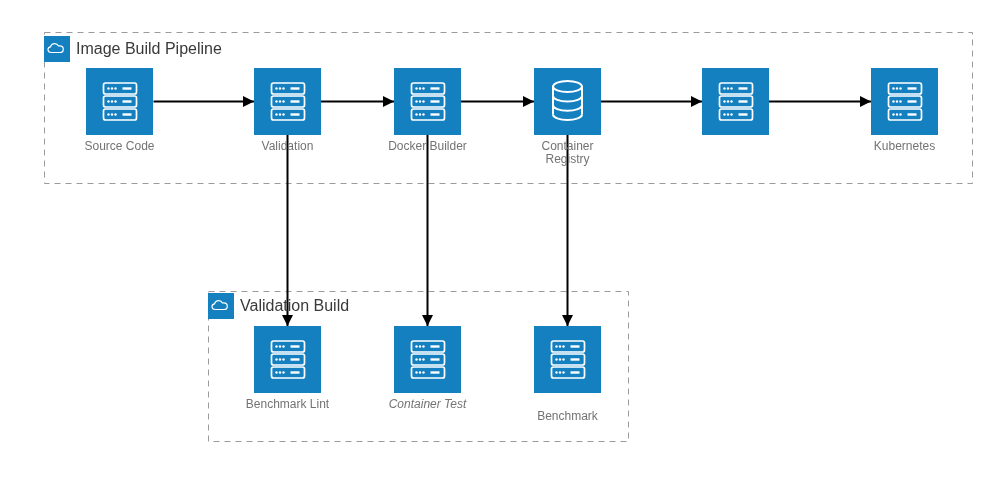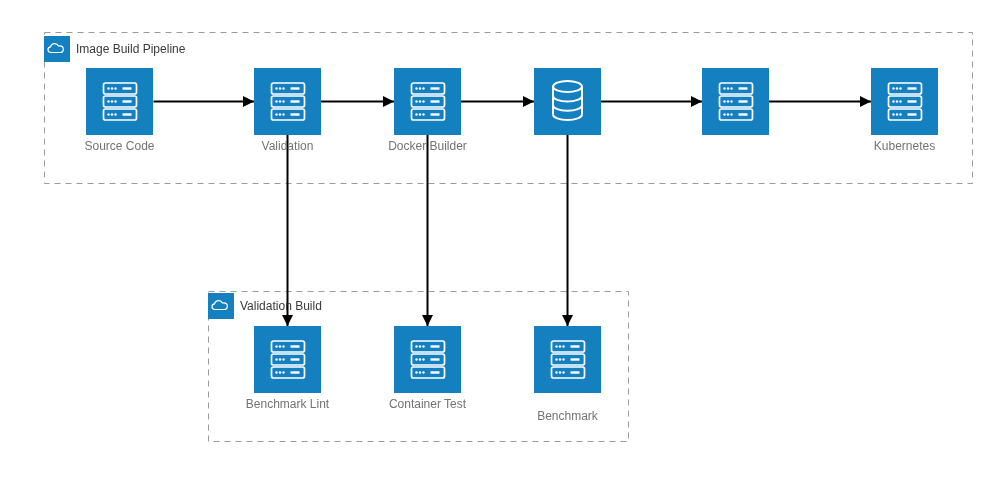--- a/index.html
+++ b/index.html
@@ -30,21 +30,21 @@
   .badge {
     position: absolute;
     width: 26px; height: 26px;
     background: #1480c0;
     display: flex;
     align-items: center;
     justify-content: center;
   }
   .group-label {
     position: absolute;
-    font-size: 12px;
+    font-size: 16px;
     color: #3a3a3a;
     line-height: 14px;
     white-space: nowrap;
   }
   .node {
     position: absolute;
     width: 67px; height: 67px;
     background: #1480c0;
     display: flex;
     align-items: center;
@@ -161,20 +161,21 @@
         <use href="#sym-rack"></use>
       </svg>
   </div>
   <div class="node-label" style="left:382.5px; top:140px;">Docker Builder</div>
 
   <div class="node" style="left:534px; top:68px;">
     <svg class="node-icon">
         <use href="#sym-db"></use>
       </svg>
   </div>
+  <div class="node-label" style="left:522.5px; top:140px;">Container Registry</div>
 
   <div class="node" style="left:702px; top:68px;">
     <svg class="node-icon">
         <use href="#sym-rack"></use>
       </svg>
   </div>
 
   <div class="node" style="left:871px; top:68px;">
     <svg class="node-icon">
         <use href="#sym-rack"></use>
@@ -187,21 +188,21 @@
         <use href="#sym-rack"></use>
       </svg>
   </div>
   <div class="node-label" style="left:242.5px; top:398px;">Benchmark Lint</div>
 
   <div class="node" style="left:394px; top:326px;">
     <svg class="node-icon">
         <use href="#sym-rack"></use>
       </svg>
   </div>
-  <div class="node-label" style="left:382.5px; top:398px;">Container Test</div>
+  <div class="node-label" style="left:382.5px; top:398px;font-style:italic;">Container Test</div>
 
   <div class="node" style="left:534px; top:326px;">
     <svg class="node-icon">
         <use href="#sym-rack"></use>
       </svg>
   </div>
   <div class="node-label" style="left:522.5px; top:398px;margin-top:12px;">Benchmark</div>
 
 </div>
 

